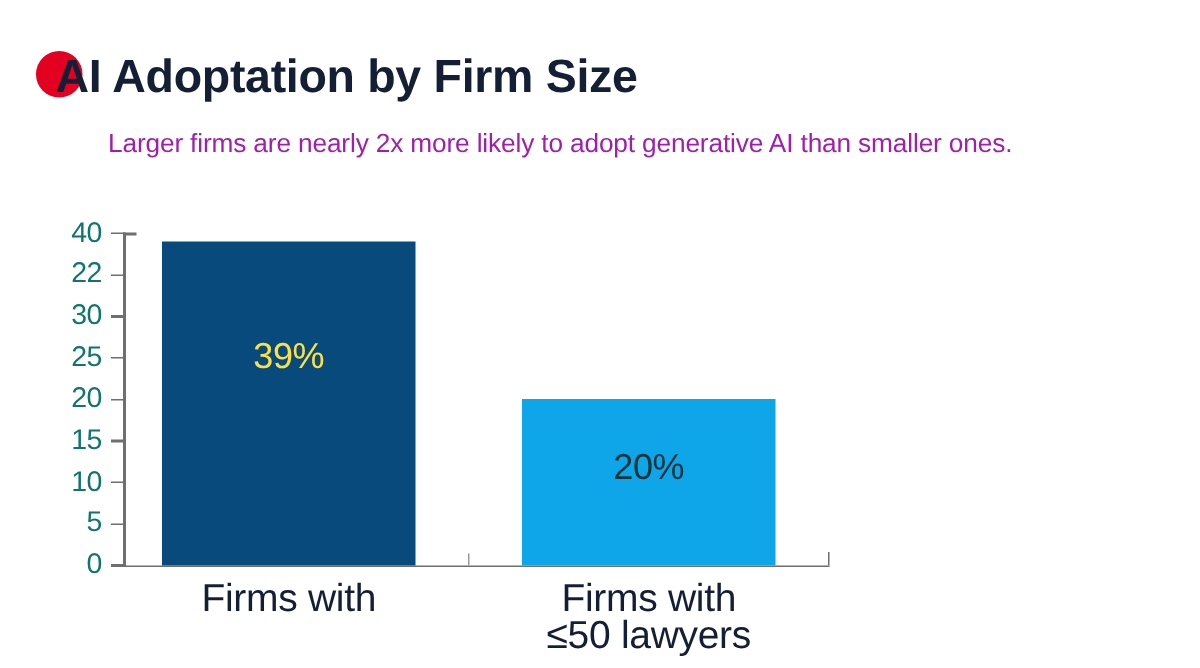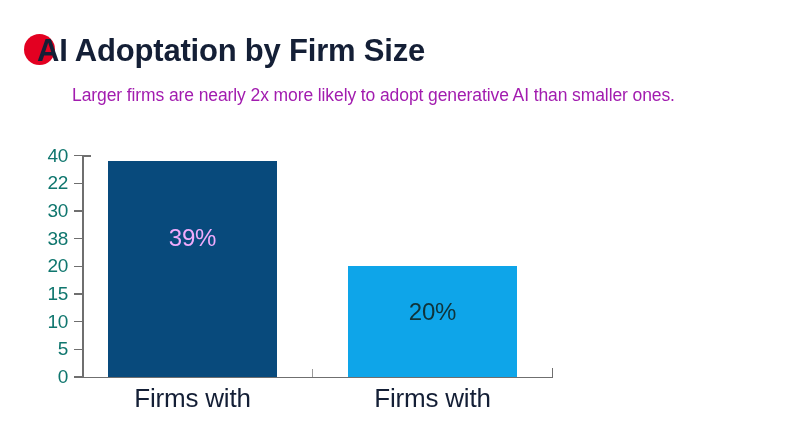--- a/index.html
+++ b/index.html
@@ -197,39 +197,40 @@
         <div class="y-tick-label" style="top: 367px;">0</div>
         <div class="y-tick" style="top: 348.65px;"></div>
         <div class="y-tick-label" style="top: 339.35px;">5</div>
         <div class="y-tick" style="top: 321px;"></div>
         <div class="y-tick-label" style="top: 311.7px;">10</div>
         <div class="y-tick" style="top: 293.35px;"></div>
         <div class="y-tick-label" style="top: 284.05px;">15</div>
         <div class="y-tick" style="top: 265.7px;"></div>
         <div class="y-tick-label" style="top: 256.4px;">20</div>
         <div class="y-tick" style="top: 238.05px;"></div>
-        <div class="y-tick-label" style="top: 228.75px;">38</div>
+        <div class="y-tick-label" style="top: 228.75px;">25</div>
         <div class="y-tick" style="top: 210.4px;"></div>
         <div class="y-tick-label" style="top: 201.1px;">30</div>
         <div class="y-tick" style="top: 182.75px;"></div>
         <div class="y-tick-label" style="top: 173.45px;">22</div>
         <div class="y-tick" style="top: 155.1px;"></div>
         <div class="y-tick-label" style="top: 145.8px;">40</div>
       </div>
     <div id="bars">
         <div class="bar" style="left: 108px; width: 169px; height: 215.67px; background: rgb(8, 74, 124);">
-          <div class="bar-value" style="top: 64.701px; color: #f0abfc;">39%</div>
+          <div class="bar-value" style="top: 64.701px; color: #fde047;">39%</div>
         </div>
         <div class="bar" style="left: 348px; width: 169px; height: 110.6px; background: #0ea5e9;">
           <div class="bar-value" style="top: 33.18px; color: rgb(16, 52, 58);">20%</div>
         </div>
       </div>
     <div id="xlabels">
         <div class="x-label" style="left: 68px; width: 249px;">
           <span>Firms with</span>
         </div>
         <div class="x-label" style="left: 308px; width: 249px;">
           <span>Firms with</span>
+          <span>≤50 lawyers</span>
         </div>
       </div>
 
   </div>
 </div>
 
 </body></html>

